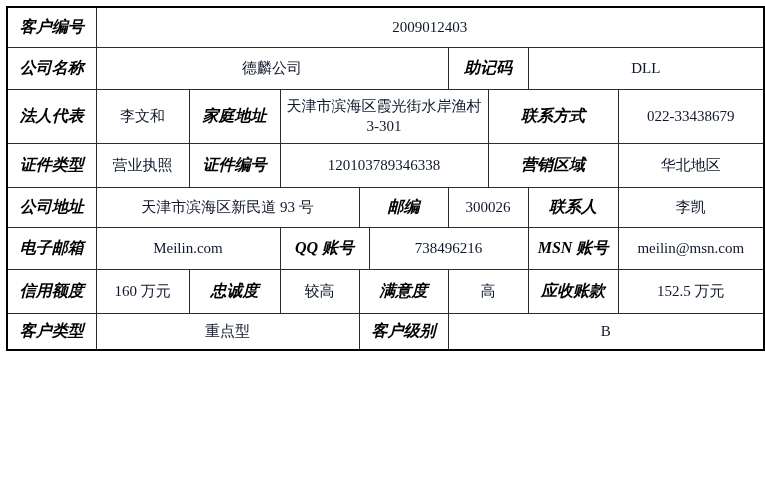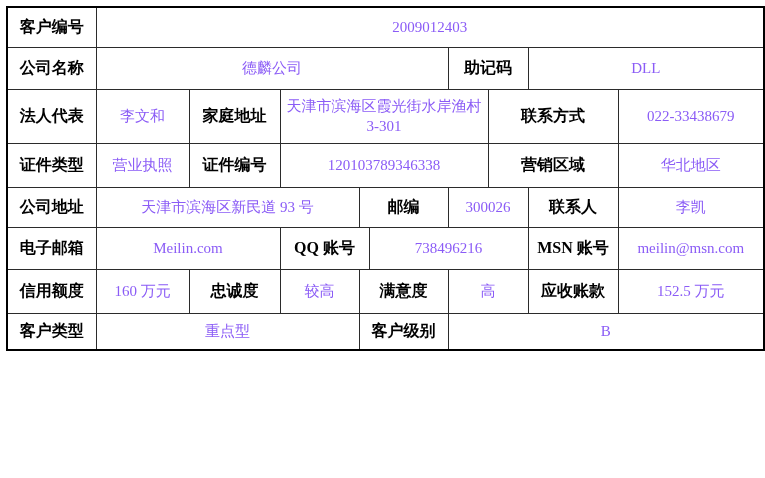--- a/index.html
+++ b/index.html
@@ -27,24 +27,25 @@
     vertical-align: middle;
     padding: 2px 4px;
     overflow: hidden;
     line-height: 1.35;
   }
   td.lbl {
     font-weight: bold;
     color: #000000;
     font-size: 16px;
     white-space: nowrap;
+    font-style: italic;
   }
   td.val {
     font-weight: normal;
-    color: #8b5cf6;
+    color: #0f172a;
     font-size: 15px;
   }
   tr.r0  { height: 40px; }
   tr.r1  { height: 42px; }
   tr.r2  { height: 54px; }
   tr.r3  { height: 44px; }
   tr.r4  { height: 40px; }
   tr.r5  { height: 38px; }
   tr.r6  { height: 42px; }
   tr.r7  { height: 46px; }

